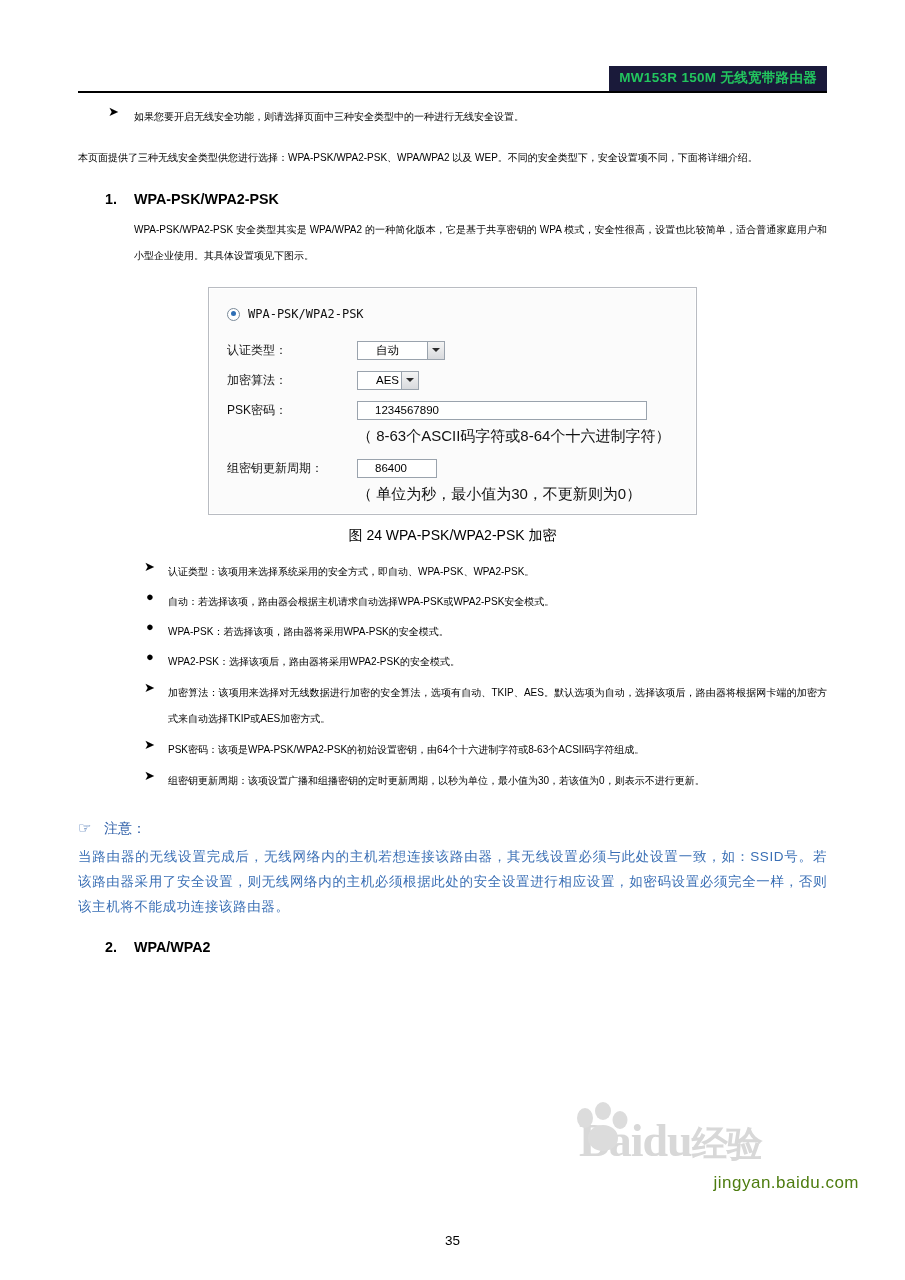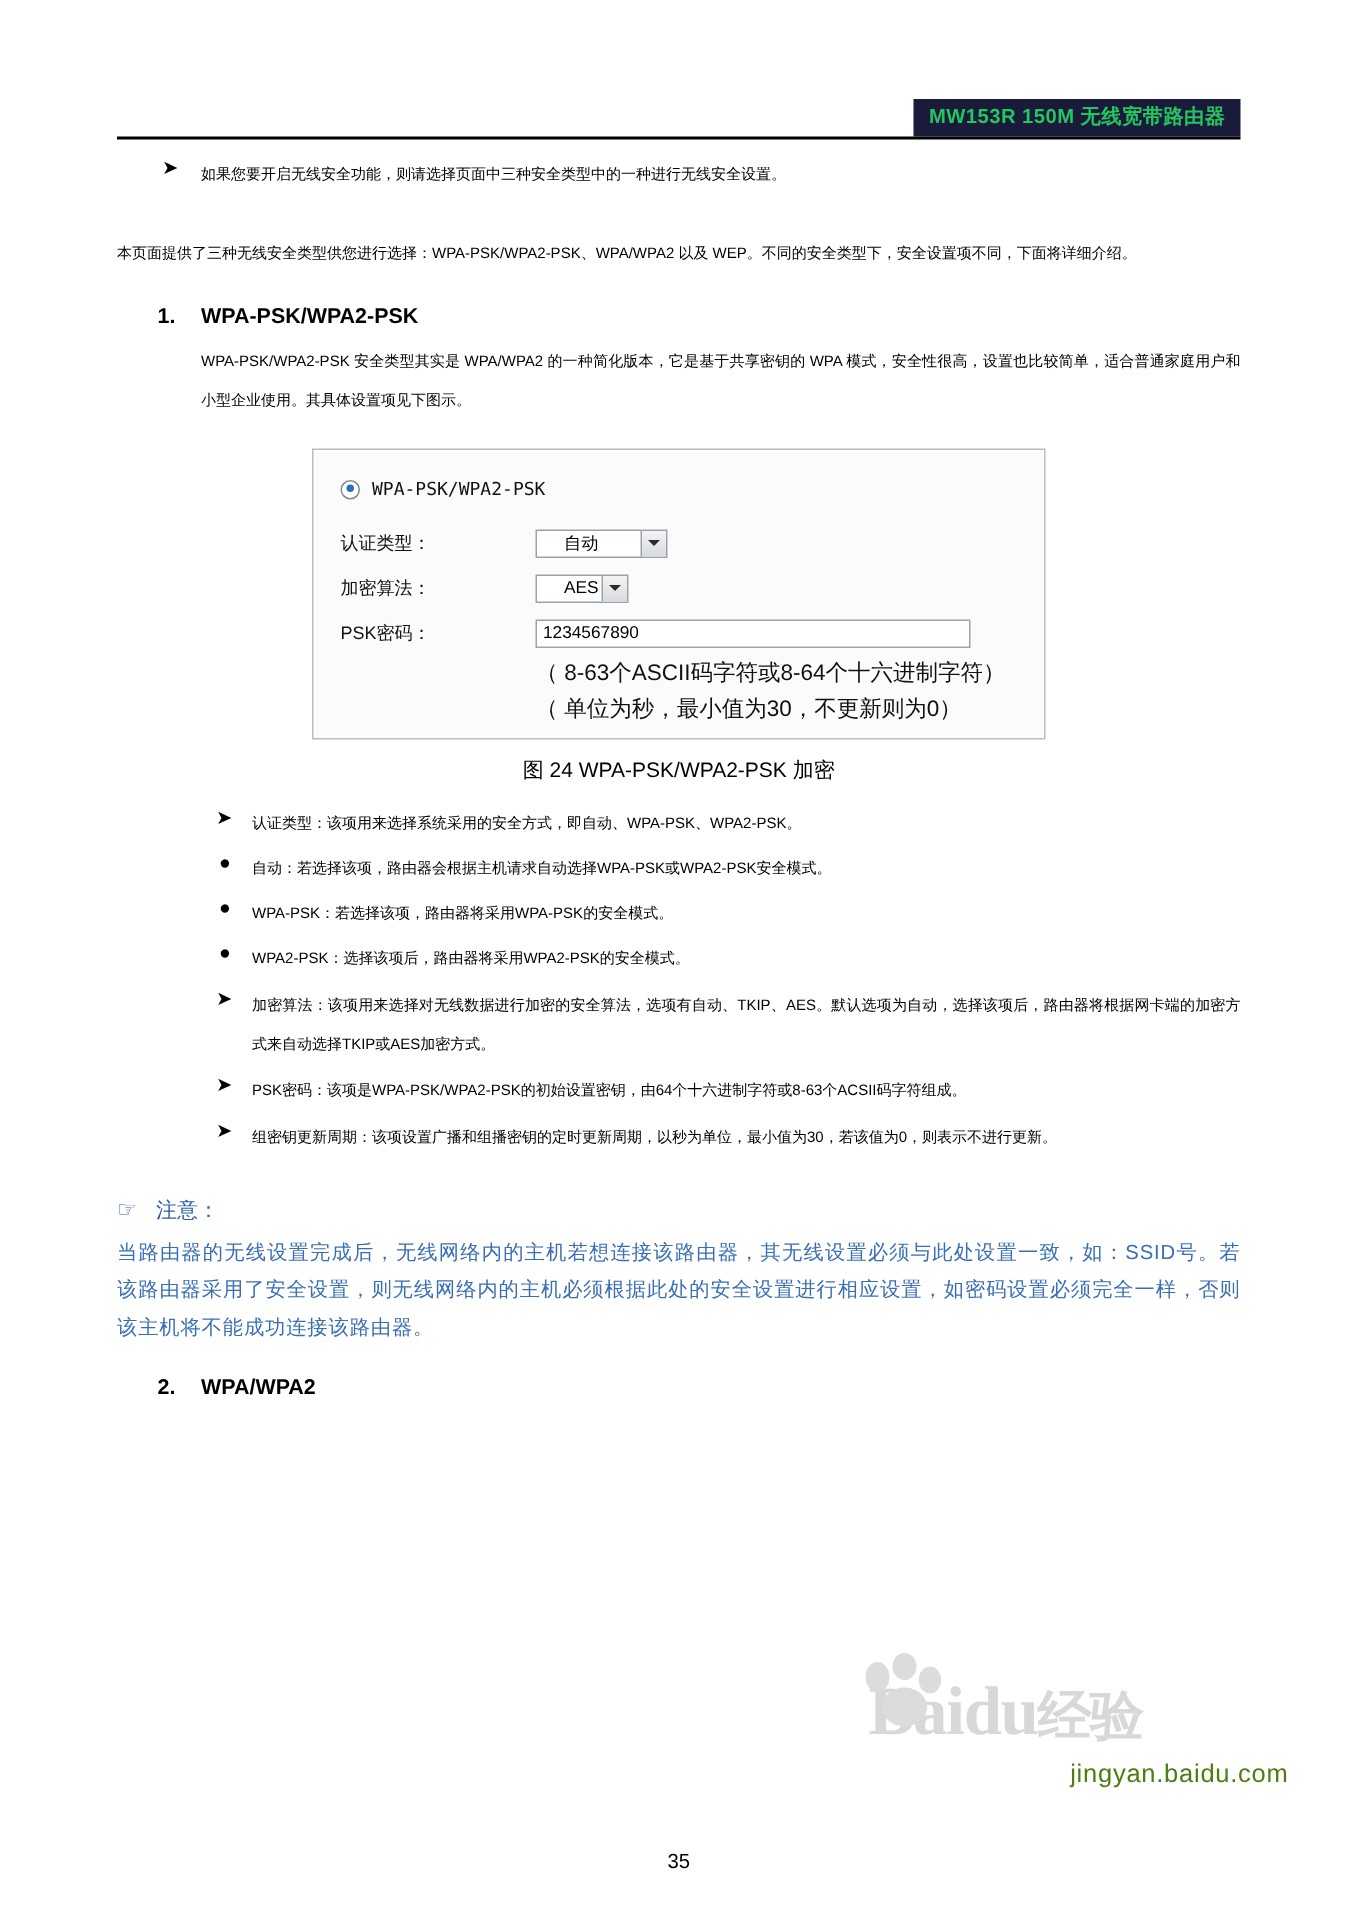--- a/index.html
+++ b/index.html
@@ -69,21 +69,21 @@
     padding-left: 56px;
     margin-top: 6px;
   }
   .bullet-arrow .marker {
     position: absolute;
     left: 30px;
     top: 0px;
     font-size: 13px;
   }
   .para {
-    margin-top: 27px;
+    margin-top: 15px;
   }
   .num-head {
     position: relative;
     padding-left: 56px;
     margin-top: 20px;
     font-weight: bold;
     font-size: 14.3px;
   }
   .num-head .num {
     position: absolute;
@@ -205,21 +205,21 @@
   .sel-auto { width: 88px; }
   .sel-aes  { width: 62px; }
   .textinput {
     height: 19px;
     border: 1px solid #9aa3ad;
     background: #ffffff;
     font-size: 11.5px;
     font-family: "Liberation Sans", sans-serif;
     display: flex;
     align-items: center;
-    padding-left: 4px;
+    padding-left: 17px;
     box-sizing: border-box;
   }
   .in-psk { width: 290px; }
   .in-key { width: 80px; }
   .hint {
     font-size: 15px;
     color: #111;
     margin: 5px 0 0 148px;
     font-family: "Liberation Sans", sans-serif;
   }
@@ -346,20 +346,26 @@
 
         <div class="panel-row">
           <span class="lbl">PSK密码：</span>
           <span class="textinput in-psk">
             <span>1234567890</span>
           </span>
         </div>
 
         <div class="hint">（ 8-63个ASCII码字符或8-64个十六进制字符）</div>
 
+        <div class="panel-row" style="margin-top:10px;">
+          <span class="lbl">组密钥更新周期：</span>
+          <span class="textinput in-key">
+            <span>86400</span>
+          </span>
+        </div>
 
         <div class="hint">（ 单位为秒，最小值为30，不更新则为0）</div>
       </div>
     </div>
 
     <div class="fig-caption">图 24 WPA-PSK/WPA2-PSK 加密</div>
 
     <div class="sub-arrow" style="margin-top:14px;">
       <span class="marker">➤</span>
       <p>认证类型：该项用来选择系统采用的安全方式，即自动、WPA-PSK、WPA2-PSK。</p>

